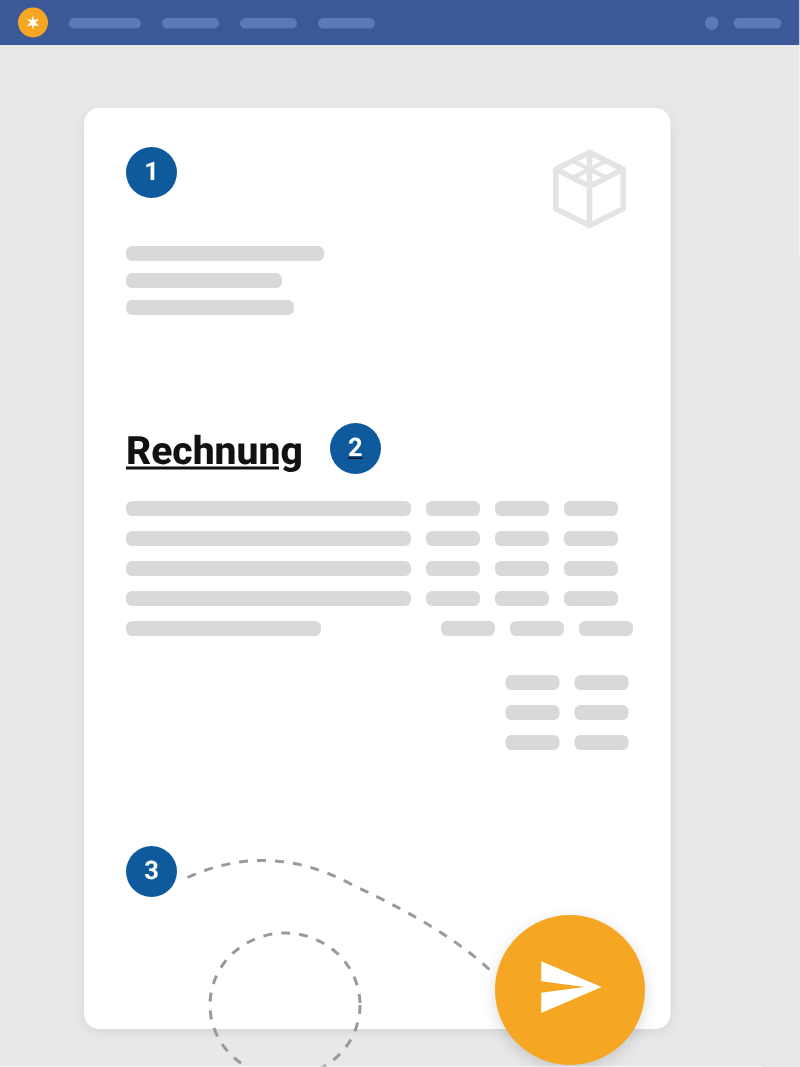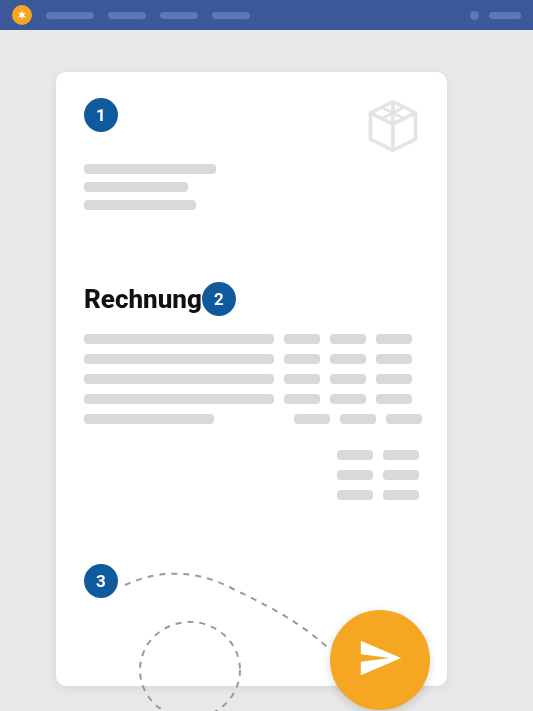--- a/index.html
+++ b/index.html
@@ -88,21 +88,23 @@
     margin-bottom: 8px;
   }
   .doc-title {
     position: absolute;
     left: 28px;
     top: 210px;
     font-size: 26px;
     font-weight: 800;
     color: #111;
     display: flex;
-    align-items: center;
+    align-items: flex-end;
+    gap: 18px;
+    text-decoration: underline;
   }
   .table-area {
     position: absolute;
     left: 28px;
     top: 262px;
     right: 28px;
   }
   .table-row {
     display: flex;
     gap: 10px;

